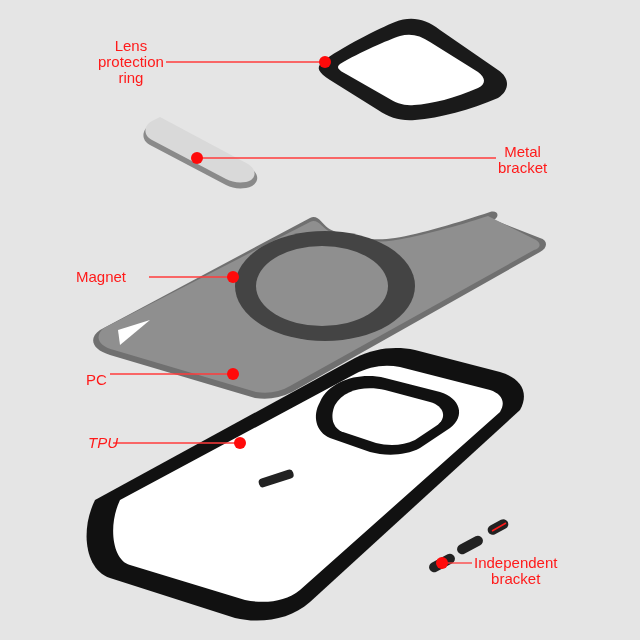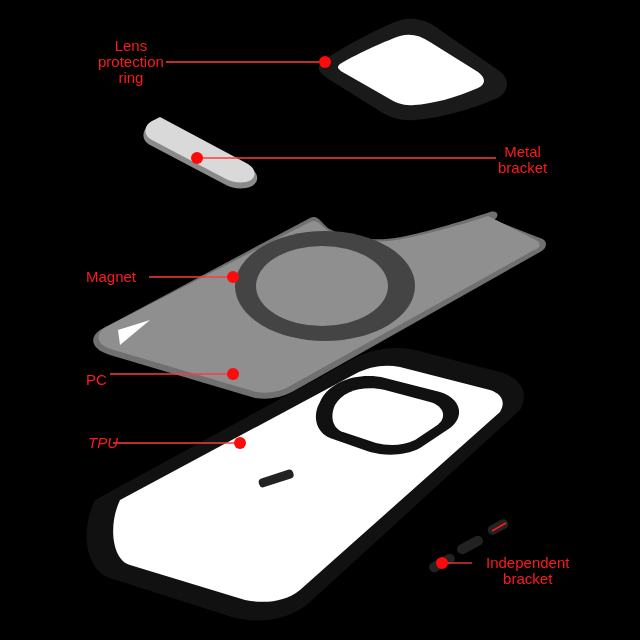--- a/index.html
+++ b/index.html
@@ -1,16 +1,16 @@
 <!DOCTYPE html>
 <html><head>
 <meta charset="utf-8">
 <style>
   html,body{margin:0;padding:0;background:#ffffff;}
-  #stage{position:relative;width:640px;height:640px;overflow:hidden;background:#000000;font-family:"Liberation Sans","DejaVu Sans",sans-serif;}
+  #stage{position:relative;width:640px;height:640px;overflow:hidden;background:#e5e5e5;font-family:"Liberation Sans","DejaVu Sans",sans-serif;}
   svg.art{position:absolute;left:0;top:0;}
   .lbl{position:absolute;color:#ff1a1a;font-size:15px;line-height:16px;white-space:nowrap;}
   .center{text-align:center;}
 </style>
 </head>
 <body>
 
 <div id="stage">
 <svg class="art" width="640" height="640" viewBox="0 0 640 640">
 
@@ -69,23 +69,23 @@
   <div>Lens</div>
   <div>protection</div>
   <div>ring</div>
 </div>
 
 <div class="lbl center" style="left:498px;top:144px;text-align:center;">
   <div>Metal</div>
   <div>bracket</div>
 </div>
 
-<div class="lbl" style="left:86px;top:269px;">Magnet</div>
+<div class="lbl" style="left:76px;top:269px;">Magnet</div>
 
 <div class="lbl" style="left:86px;top:372px;">PC</div>
 
 <div class="lbl" style="left:88px;top:435px;font-style:italic;">TPU</div>
 
-<div class="lbl center" style="left:486px;top:555px;">
+<div class="lbl center" style="left:474px;top:555px;">
   <div>Independent</div>
   <div>bracket</div>
 </div>
 </div>
 
 </body></html>

